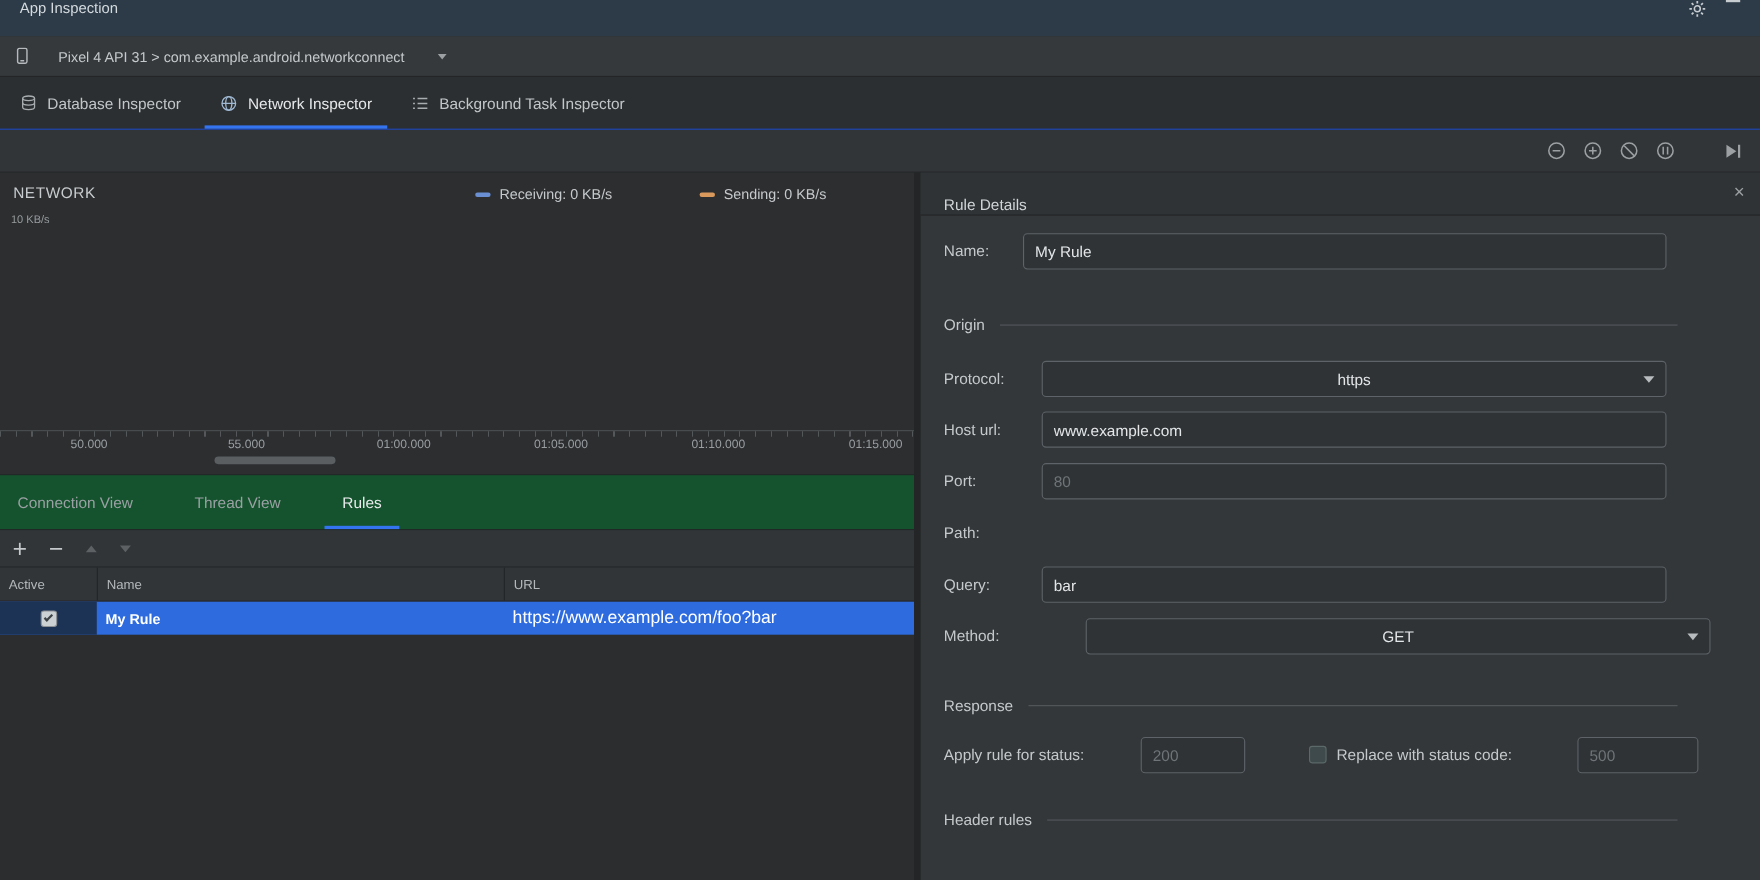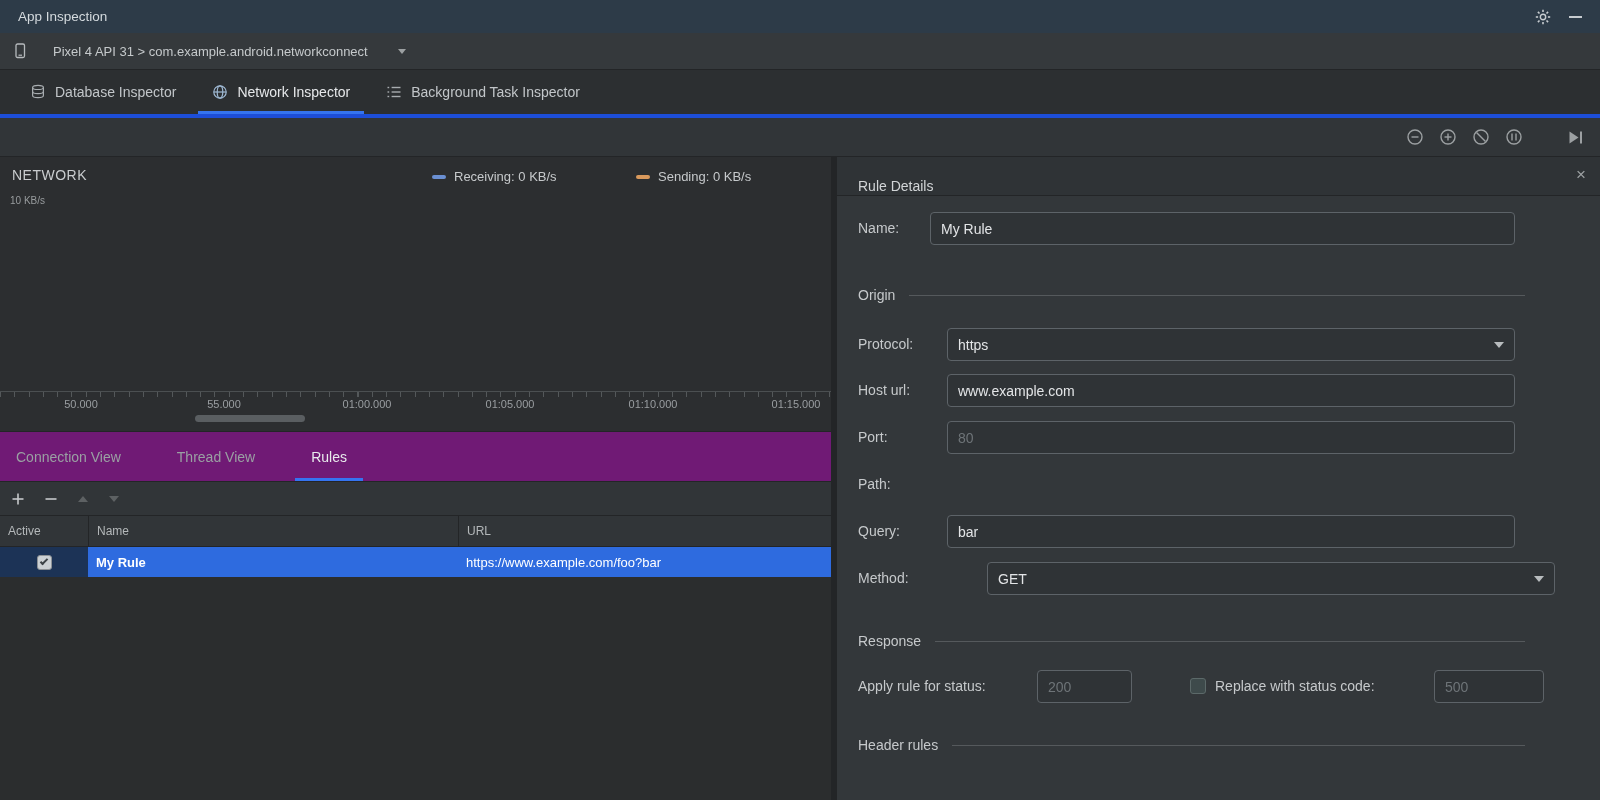--- a/index.html
+++ b/index.html
@@ -3,36 +3,36 @@
 <meta charset="utf-8">
 <style>
   * { margin:0; padding:0; box-sizing:border-box; }
   body { font-family:"Liberation Sans","DejaVu Sans",sans-serif; background:#1e1f22; }
   .app { position:relative; width:1600px; height:800px; background:#2b2d2e; overflow:hidden;
          font-size:13px; color:#c9ccce; }
   .abs { position:absolute; }
 
   
   .titlebar { left:0; top:0; width:1600px; height:33px; background:#2d3b48;
-              display:flex; align-items:center; padding:0 18px; gap:18px; }
+              display:flex; align-items:flex-start; padding:0 18px; gap:18px; }
   .titlebar .wtitle { color:#d4dade; font-size:13.5px; }
   .titlebar .spacer { flex:1; }
   .minimize-bar { width:13px; height:2px; background:#c7ccd0; }
 
   
   .devicebar { left:0; top:33px; width:1600px; height:37px; background:#35393c;
                border-bottom:1px solid #232527; display:flex; align-items:center;
                padding:0 13px; gap:26px; color:#c5c9cb; }
   .chev-down { width:0; height:0; border-left:4px solid transparent;
                border-right:4px solid transparent; border-top:5px solid #9ca0a2; margin-left:4px; }
 
   
   .tabsrow { left:0; top:70px; width:1600px; height:48px; background:#2c2f31;
-             border-bottom:4px solid #1d4ed8; display:flex; align-items:stretch;
-             padding-left:16px; gap:8px; }
+             border-bottom:1px solid #1d4ed8; display:flex; align-items:stretch;
+             padding-left:4px; gap:8px; }
   .insp-tab { display:flex; align-items:center; gap:9px; padding:0 14px;
               font-size:14px; color:#c2c6c9; position:relative; cursor:default; }
   .insp-tab.selected { color:#e6e8ea; }
   .insp-tab.selected::after { content:""; position:absolute; left:0; right:0; bottom:0;
               height:3px; background:#3574f0; }
 
   
   .ttoolbar { left:0; top:118px; width:1600px; height:39px; background:#313538;
               border-bottom:1px solid #232527; display:flex; align-items:center;
               justify-content:flex-end; gap:15px; padding-right:16px; }
@@ -49,21 +49,21 @@
   .pill-recv { background:#6a8fd2; }
   .pill-send { background:#d9995c; }
   .tickstrip { position:absolute; left:0; top:234px; width:831px; height:6px;
                border-top:1px solid #4b4f51;
                background:repeating-linear-gradient(90deg,#54585a 0 1px,transparent 1px 14.3px); }
   .xtick { position:absolute; top:241px; font-size:11px; color:#9a9ea1; transform:translateX(-50%); }
   .hscroll { position:absolute; left:195px; top:258px; width:110px; height:7px;
              border-radius:4px; background:#5a5e61; }
 
   
-  .viewtabs { left:0; top:431px; width:831px; height:51px; background:#701a75;
+  .viewtabs { left:0; top:431px; width:831px; height:51px; background:#14532d;
               border-top:1px solid #232527; border-bottom:1px solid #232527;
               display:flex; align-items:stretch; gap:24px; }
   .vtab { display:flex; align-items:center; padding:0 16px; font-size:14px;
           color:#9aa0a3; position:relative; cursor:default; }
   .vtab.selected { color:#e8eaec; }
   .vtab.selected::after { content:""; position:absolute; left:0; right:0; bottom:0;
           height:3px; background:#3574f0; }
 
   
   .rtoolbar { left:0; top:482px; width:831px; height:34px; background:#313538;
@@ -77,21 +77,21 @@
   
   .thead { left:0; top:516px; width:831px; height:31px; background:#313538;
            border-bottom:1px solid #232527; display:grid; grid-template-columns:88px 370px 1fr;
            align-items:center; font-size:12px; color:#b4b8ba; }
   .thead > div { padding-left:8px; height:100%; display:flex; align-items:center; }
   .thead > div + div { border-left:1px solid #232527; }
   .trow { left:0; top:547px; width:831px; height:30px; background:#2e6bdf;
           display:grid; grid-template-columns:88px 370px 1fr; align-items:center; color:#ffffff; }
   .trow .cell-active { background:#1c3356; height:100%; display:flex; align-items:center; justify-content:center; }
   .trow .cell-name { padding-left:8px; font-weight:bold; font-size:13px; }
-  .trow .cell-url { padding-left:8px; font-size:13px; }
+  .trow .cell-url { padding-left:8px; font-size:16px; }
   .tbl-check { width:15px; height:15px; background:#ccd1d4; border:1px solid #8d9296;
                border-radius:3px; display:flex; align-items:center; justify-content:center; }
   .tick { width:8px; height:4px; border-left:2px solid #3c4246; border-bottom:2px solid #3c4246;
           transform:rotate(-45deg); margin-top:-2px; }
 
   
   .vdivider { left:831px; top:157px; width:6px; height:643px; background:#232527; }
 
   
   .rulepanel { left:837px; top:157px; width:763px; height:643px; background:#33373a; font-size:14px; }
@@ -100,21 +100,21 @@
   .rp-title { color:#d2d5d7;margin-top:19px; }
   .rp-close { position:absolute; right:14px; top:8px; font-size:17px; color:#9ca0a2; cursor:default; }
 
   .flabel { position:absolute; left:21px; height:33px; line-height:33px; color:#c6c9cb; }
   .tfield { position:absolute; height:33px; background:#2f3336; border:1px solid #5d6368;
             border-radius:4px; color:#e3e5e7; font-size:14px; padding:0 10px;
             font-family:"Liberation Sans","DejaVu Sans",sans-serif; outline:none; }
   .tfield::placeholder { color:#6e7478; }
   .dropdown { position:absolute; height:33px; background:#2f3336; border:1px solid #5d6368;
               border-radius:4px; color:#e3e5e7; display:flex; align-items:center;
-              padding:0 10px; }
+              padding:0 10px;justify-content:center; }
   .dd-arrow { position:absolute; right:10px; top:13px; width:0; height:0;
               border-left:5px solid transparent; border-right:5px solid transparent;
               border-top:6px solid #b8bcbe; }
   .fsection { position:absolute; left:21px; width:667px; height:20px; display:flex;
               align-items:center; color:#c6c9cb; }
   .sline { flex:1; height:1px; background:#55595c; margin-left:14px; }
   .resp-check { position:absolute; width:16px; height:16px; background:#3e4a4b;
                 border:1px solid #5c6969; border-radius:3px; }
 
   svg { display:block; }

